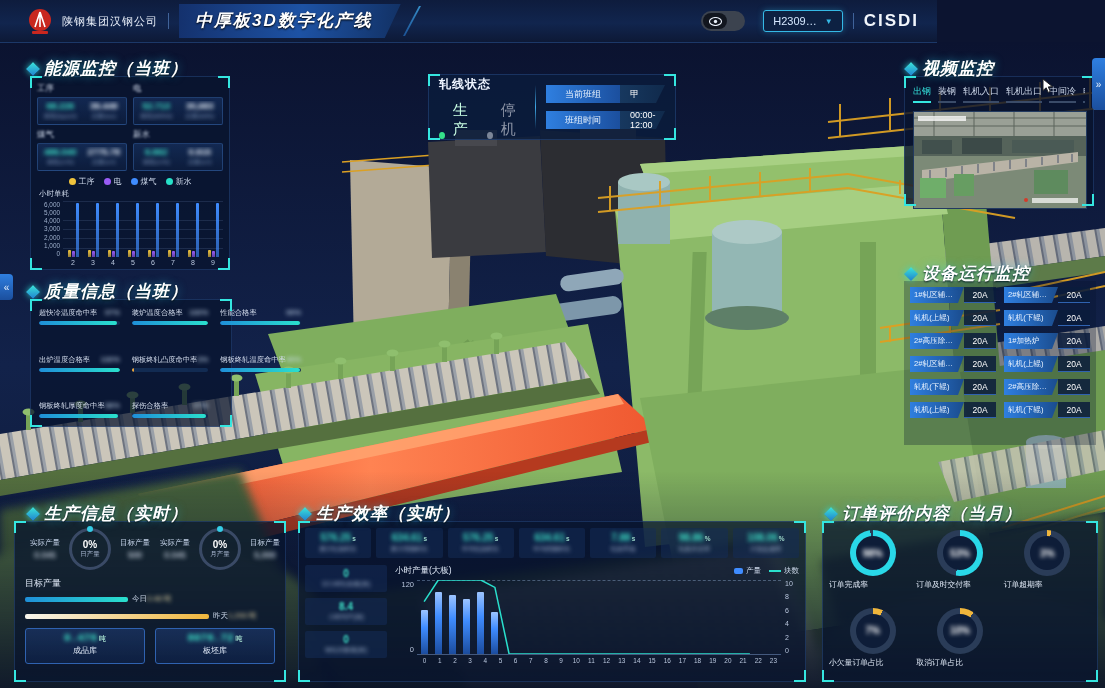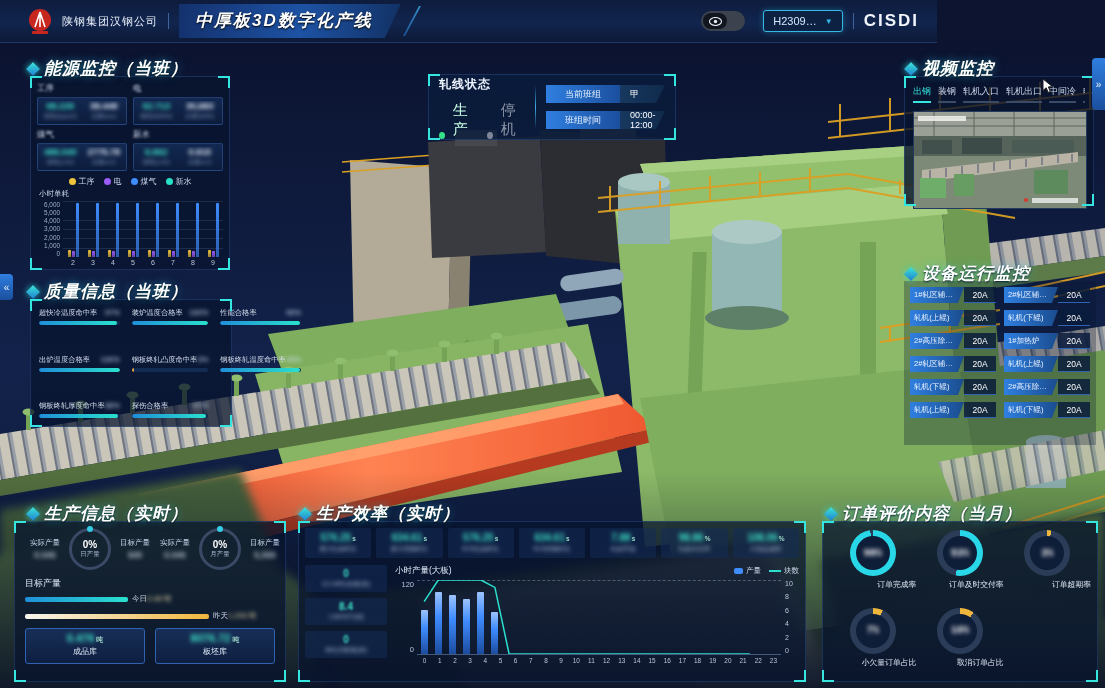--- a/index.html
+++ b/index.html
@@ -104,21 +104,21 @@
   .ring{position:relative;width:42px;height:42px;border-radius:50%;border:3px solid #3a4a66;box-sizing:border-box;
         display:flex;flex-direction:column;align-items:center;justify-content:center;}
   .rdot{position:absolute;top:-5px;left:50%;margin-left:-3px;width:6px;height:6px;border-radius:50%;background:#35cde6;}
   .r-pct{font-size:10px;font-weight:bold;color:#fff;}
   .r-lab{font-size:6.5px;color:#aebdd8;}
   .stock-title{font-size:9px;color:#dfe8f6;margin:7px 0 4px;}
   .sb-row{display:flex;align-items:center;margin-bottom:7px;}
   .sb-fill{display:block;height:5px;border-radius:2px;}
   .sb-lab{font-size:7.5px;color:#cdd8ea;margin-left:4px;white-space:nowrap;}
   .sb-lab b{font-weight:normal;color:#e8d9a8;}
-  .sum-row{display:flex;gap:10px;margin-top:4px;}
+  .sum-row{display:flex;gap:10px;margin-top:4px;font-family:Liberation Mono, monospace;}
   .sum-box{flex:1;height:36px;background:linear-gradient(180deg,rgba(34,66,128,.5),rgba(15,35,75,.65));
            border:1px solid #2f62b0;border-radius:3px;text-align:center;padding-top:3px;box-sizing:border-box;}
   .sum-val{font-size:11px;font-weight:bold;color:#3fe3c8;}
   .sum-val em{font-style:normal;font-size:7px;color:#9fd6c8;margin-left:2px;}
   .sum-lab{font-size:8px;color:#dfe8f6;margin-top:1px;}
 
   
   #eff-title{left:300px;top:502px;}
   #eff-body{left:298px;top:521px;width:508px;height:161px;padding:6px;}
   #eff-stats{display:flex;gap:5px;}
@@ -148,21 +148,21 @@
   .oc-bar{position:absolute;bottom:0;width:7px;border-radius:1px 1px 0 0;
           background:linear-gradient(180deg,#9cc4ff,#3f8cff 40%,#1b4c9e);}
   .oc-line{position:absolute;left:0;top:0;}
   .oc-xrow{display:grid;grid-template-columns:repeat(24,1fr);margin-top:2px;}
   .oc-xrow span{text-align:center;font-size:6.4px;color:#b9c6dd;}
 
   
   #orders-title{left:826px;top:502px;}
   #orders-body{left:822px;top:521px;width:276px;height:161px;padding:8px 6px 2px;display:grid;
                grid-template-columns:1fr 1fr 1fr;row-gap:6px;}
-  .d-cell{text-align:right;font-family:Liberation Mono, monospace;}
+  .d-cell{text-align:left;}
   .donut{position:relative;width:46px;height:46px;border-radius:50%;margin:0 auto;}
   .hole{position:absolute;left:6px;top:6px;width:34px;height:34px;border-radius:50%;background:#0e1d38;}
   .d-pct{position:absolute;inset:0;display:flex;align-items:center;justify-content:center;
          font-size:10px;font-weight:bold;color:#fff;}
   .d-lab{font-size:7.8px;color:#dfe8f6;margin-top:3px;white-space:nowrap;}
 
   
   #video-title{left:906px;top:57px;}
   #video-body{left:904px;top:76px;width:190px;height:130px;padding:8px 8px 6px;background:rgba(8,20,46,.82);}
   #video-tabs{display:flex;gap:7px;overflow:hidden;white-space:nowrap;}

